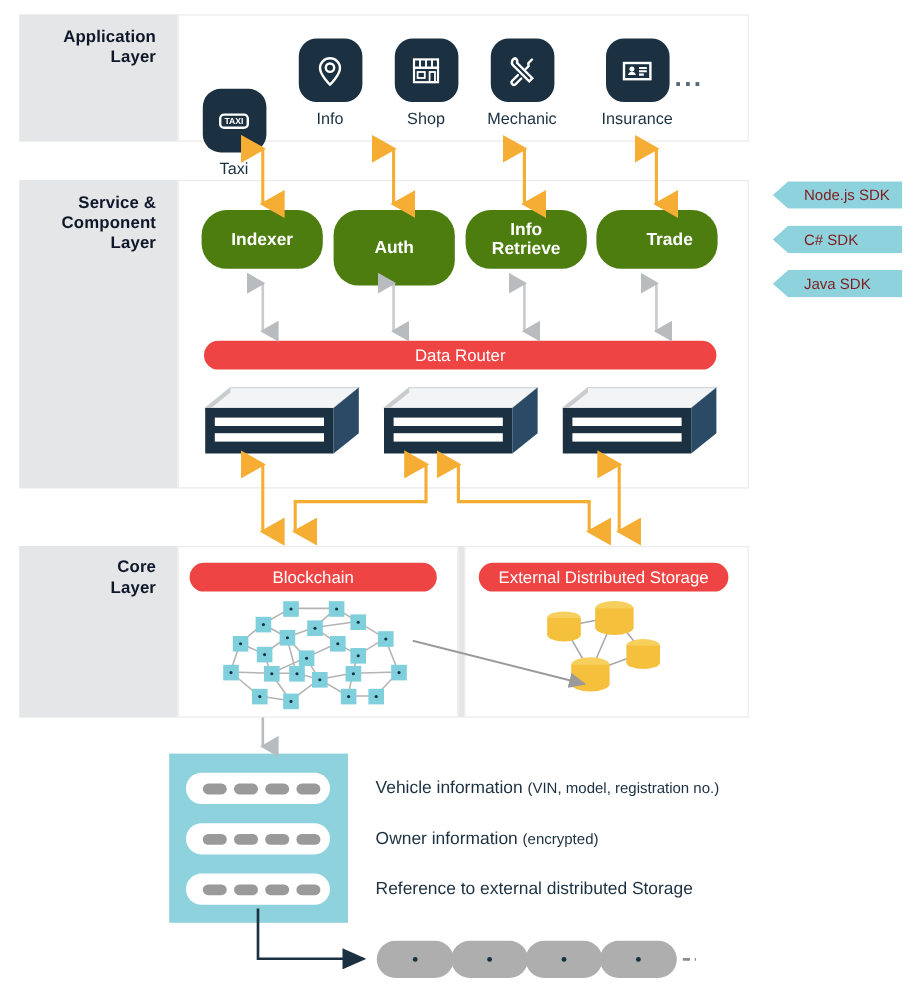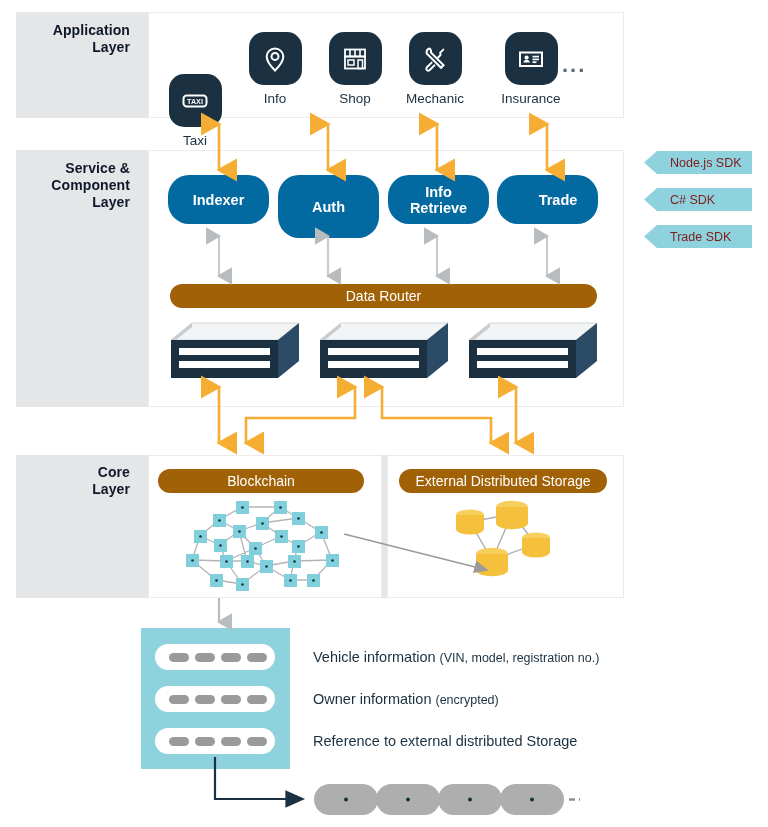--- a/index.html
+++ b/index.html
@@ -16,24 +16,24 @@
 
   
   .app-item{position:absolute;width:62px;text-align:center;}
   .app-tile{width:53px;height:53px;margin:0 auto;background:#1b3040;border-radius:15px;
             position:relative;}
   .app-tile svg{position:absolute;left:50%;top:50%;transform:translate(-50%,-50%);}
   .app-caption{margin-top:6px;font-size:13.5px;color:#1b3040;line-height:15px;}
   .ellipsis{position:absolute;font-size:22px;color:#5a6b77;letter-spacing:2px;font-weight:bold;}
 
   
-  .svc-box{position:absolute;background:#0369a1;color:#fff;display:flex;
+  .svc-box{position:absolute;background:#4d7c0f;color:#fff;display:flex;
            align-items:center;justify-content:center;text-align:center;
            font-size:14.5px;font-weight:bold;line-height:16px;box-sizing:border-box;border-radius:21px;}
-  .pill{position:absolute;background:#a16207;color:#fff;border-radius:999px;
+  .pill{position:absolute;background:#ef4444;color:#fff;border-radius:999px;
         display:flex;align-items:center;justify-content:center;
         font-size:14px;line-height:16px;box-sizing:border-box;}
 
   
   .sdk{position:absolute;height:23px;background:#8ed2dd;color:#7f1d1d;
        font-size:12.5px;display:flex;align-items:center;box-sizing:border-box;
        padding-left:26px;
        clip-path:polygon(13px 0,100% 0,100% 100%,13px 100%,0 50%);}
 
   
@@ -192,21 +192,21 @@
   </svg>
 </div>
 
 <div class="sdk" style="left:644px;top:151px;width:108px;">
   <span>Node.js SDK</span>
 </div>
 <div class="sdk" style="left:644px;top:188px;width:108px;">
   <span>C# SDK</span>
 </div>
 <div class="sdk" style="left:644px;top:225px;width:108px;">
-  <span>Trade SDK</span>
+  <span>Java SDK</span>
 </div>
 
 <div class="layer-panel" style="left:16px;top:455px;width:608px;height:143px;"></div>
 <div class="layer-body" style="left:148px;top:455px;width:234px;height:143px;"></div>
 <div class="layer-body" style="left:387px;top:455px;width:237px;height:143px;"></div>
 <div class="layer-label" style="left:24px;top:464px;width:106px;">
   <div>Core</div>
   <div>Layer</div>
 </div>
 

